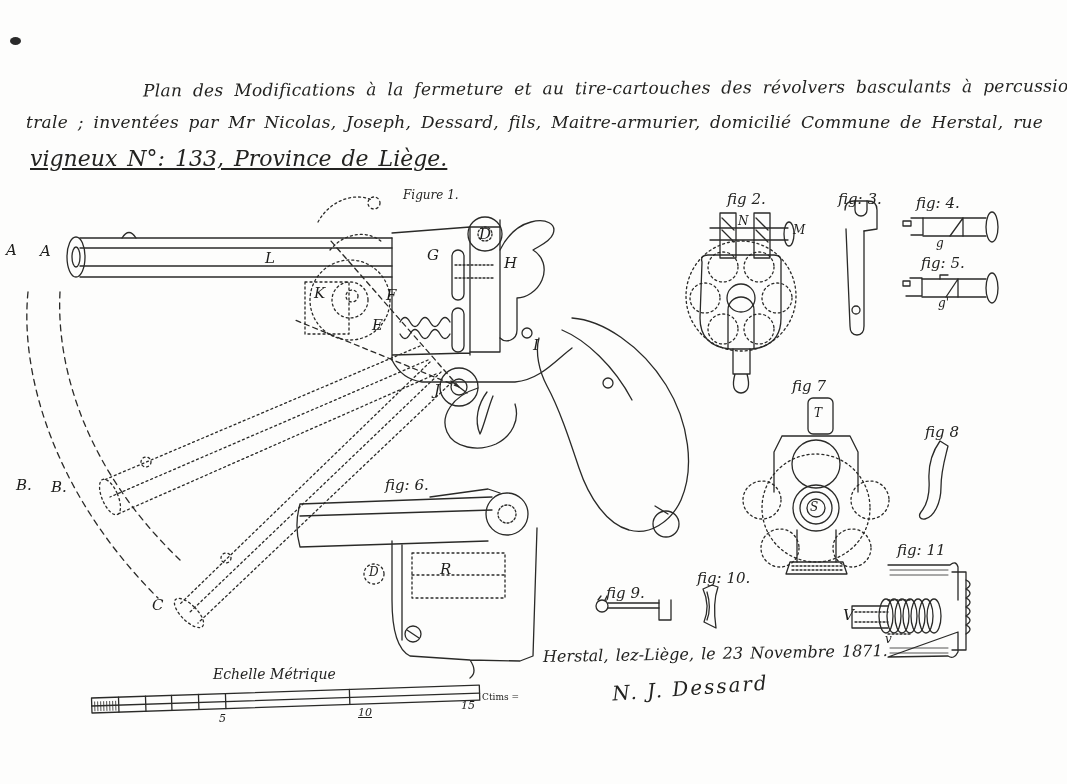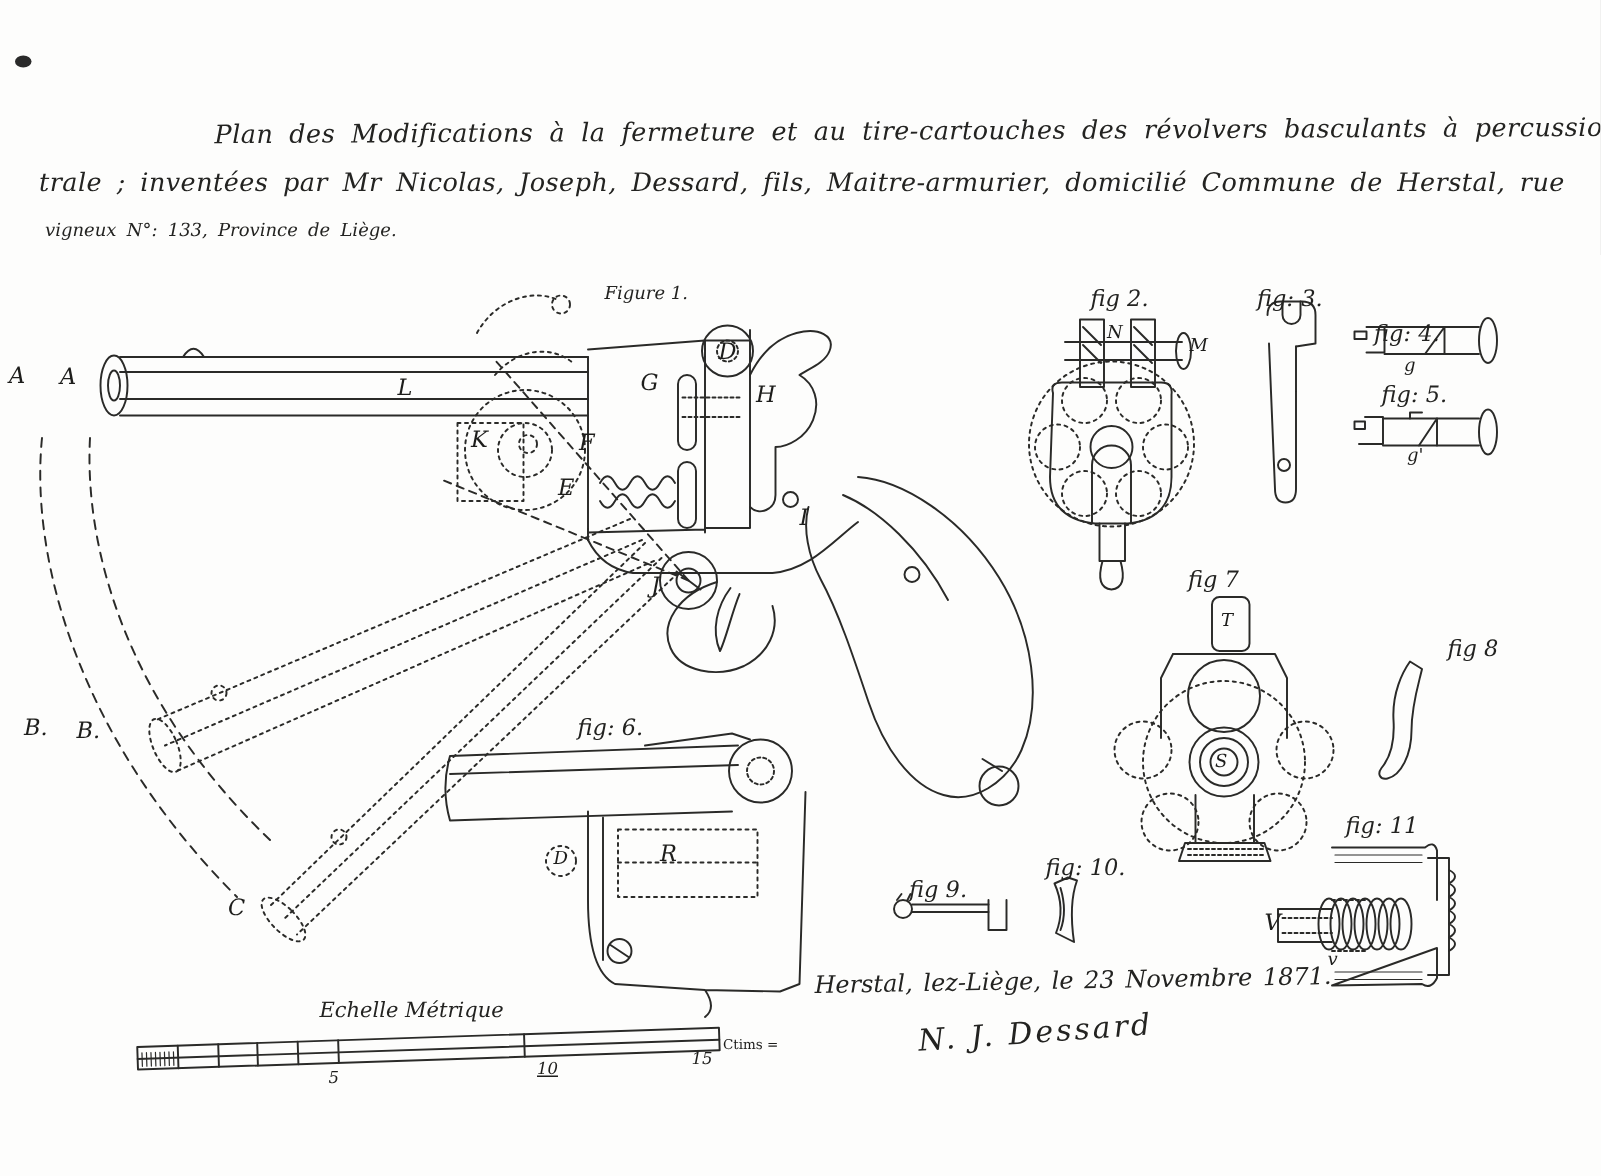--- a/index.html
+++ b/index.html
@@ -1,21 +1,21 @@
 <!DOCTYPE html>
 <html><head>
 <meta charset="utf-8">
 <style>
   html,body{margin:0;padding:0;background:#e8e8e8;}
   .sheet{position:relative;width:1067px;height:784px;background:#fdfdfc;overflow:hidden;
          font-family:"DejaVu Serif", serif;color:#1d1d1b;}
   .hw{position:absolute;font-style:italic;color:#232321;white-space:nowrap;}
   .title1{left:143px;top:78px;font-size:17px;word-spacing:5px;letter-spacing:.3px;transform:rotate(-.3deg);}
   .title2{left:26px;top:112px;font-size:17px;word-spacing:4px;letter-spacing:.3px;}
-  .title3{left:30px;top:146px;font-size:12px;word-spacing:3px;}
+  .title3{left:30px;top:146px;font-size:22px;word-spacing:3px;text-decoration:underline;}
   .figlbl{position:absolute;font-style:italic;font-size:15px;color:#232321;white-space:nowrap;}
   .plabel{position:absolute;font-style:italic;font-size:15px;color:#1d1d1b;white-space:nowrap;}
   .small{font-size:12px;}
   .dateline{left:543px;top:644px;font-size:16px;word-spacing:2px;transform:rotate(-1deg);}
   .signature{left:612px;top:676px;font-size:20px;letter-spacing:2px;transform:rotate(-4deg);}
   .scalelbl{left:213px;top:666px;font-size:14px;}
   .tick{position:absolute;font-size:11px;font-style:italic;}
   .unit{position:absolute;font-size:9px;}
   svg{position:absolute;left:0;top:0;}
   .speck{position:absolute;background:#2a2a2a;border-radius:50%;}
@@ -211,25 +211,25 @@
         <path d="M92,706 H480"></path>
         <path d="M119,698 V713 M146,698 V713 M172,698 V713 M199,698 V713 M226,698 V713 M350,698 V713"></path>
         <path d="M95,702 v9 M98,702 v9 M101,702 v9 M104,702 v9 M107,702 v9 M110,702 v9 M113,702 v9 M116,702 v9" stroke-width="0.8"></path>
       </g>
     </g>
   </svg>
 
   <div class="figlbl" style="left:403px;top:188px;font-size:12px;">Figure 1.</div>
   <div class="figlbl" style="left:727px;top:190px;">fig 2.</div>
   <div class="figlbl" style="left:838px;top:190px;">fig: 3.</div>
-  <div class="figlbl" style="left:916px;top:213px;">fig: 4.</div>
+  <div class="figlbl" style="left:916px;top:194px;">fig: 4.</div>
   <div class="figlbl" style="left:921px;top:254px;">fig: 5.</div>
   <div class="figlbl" style="left:385px;top:476px;">fig: 6.</div>
   <div class="figlbl" style="left:792px;top:377px;">fig 7</div>
-  <div class="figlbl" style="left:925px;top:423px;margin-left:40px;">fig 8</div>
+  <div class="figlbl" style="left:925px;top:423px;">fig 8</div>
   <div class="figlbl" style="left:606px;top:584px;">fig 9.</div>
   <div class="figlbl" style="left:697px;top:569px;">fig: 10.</div>
   <div class="figlbl" style="left:897px;top:541px;">fig: 11</div>
 
   <div class="plabel" style="left:6px;top:241px;">A</div>
   <div class="plabel" style="left:40px;top:242px;">A</div>
   <div class="plabel" style="left:265px;top:249px;">L</div>
   <div class="plabel" style="left:314px;top:284px;">K</div>
   <div class="plabel" style="left:386px;top:286px;">F</div>
   <div class="plabel" style="left:372px;top:316px;">E</div>

